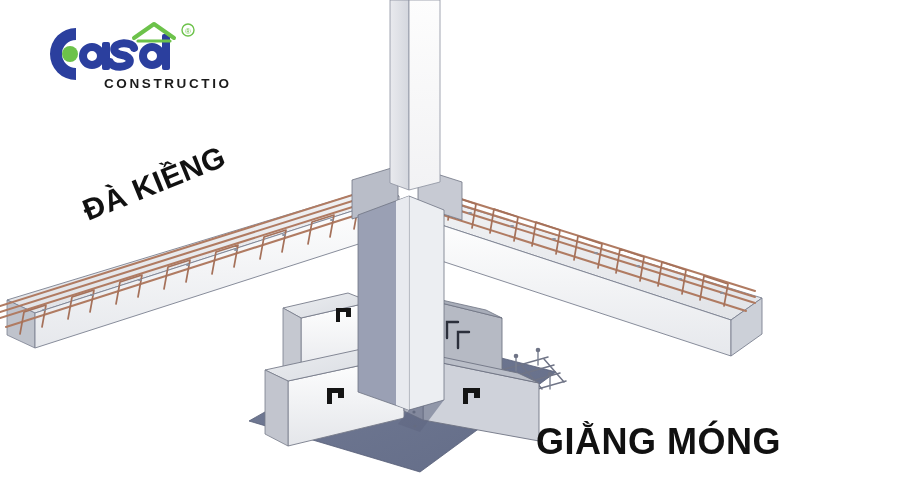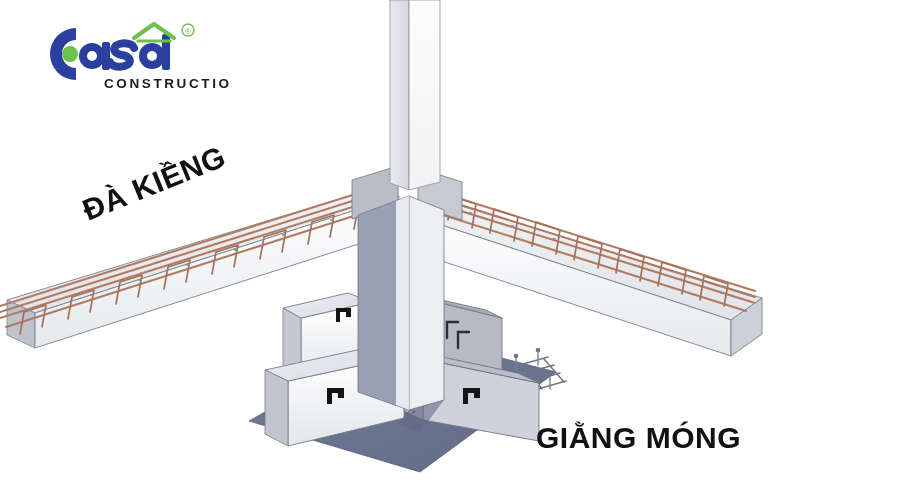--- a/index.html
+++ b/index.html
@@ -48,21 +48,21 @@
   #label-da-kieng {
     left: 78px;
     top: 196px;
     font-size: 30px;
     transform: rotate(-22deg);
     transform-origin: left top;
   }
   #label-giang-mong {
     left: 536px;
     top: 421px;
-    font-size: 30px;
+    font-size: 36px;
   }
 </style>
 </head>
 <body>
 
 <div id="stage">
 
   <div id="illustration">
     <svg width="900" height="500" viewBox="0 0 900 500" xmlns="http://www.w3.org/2000/svg">
       <defs>

